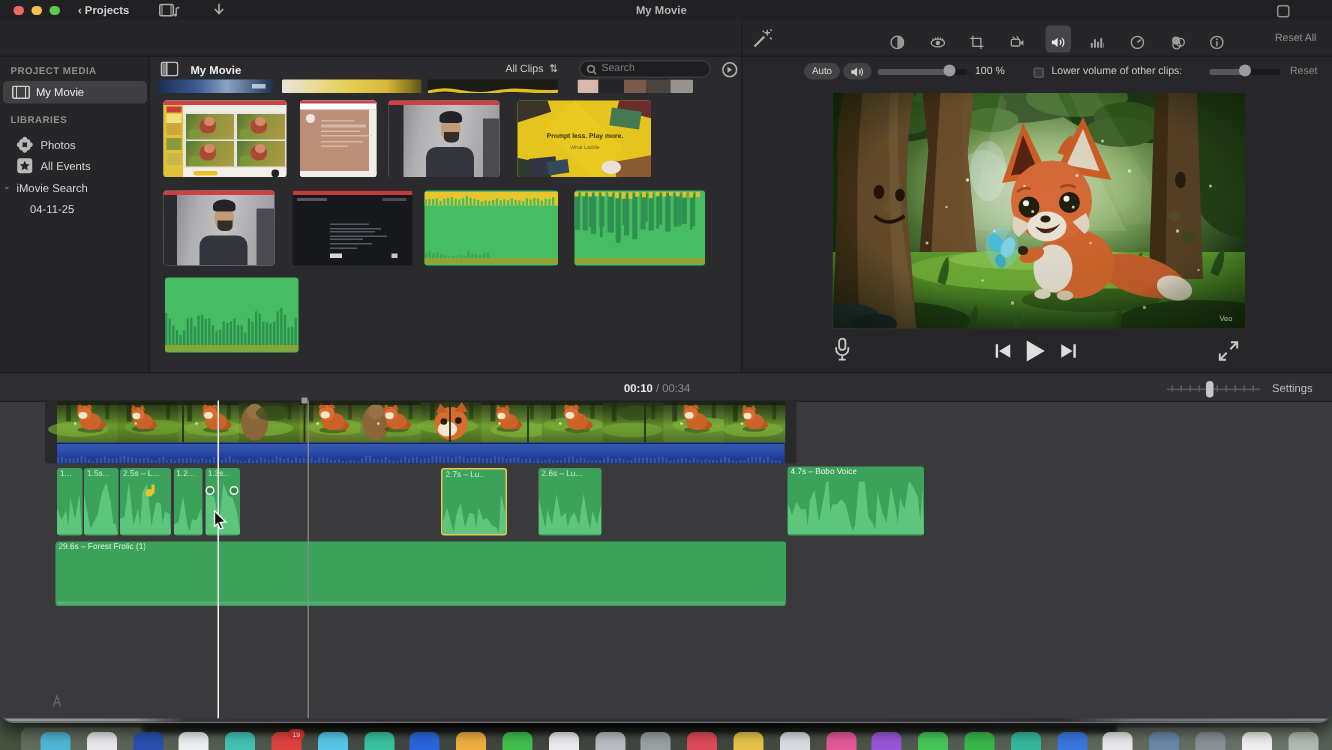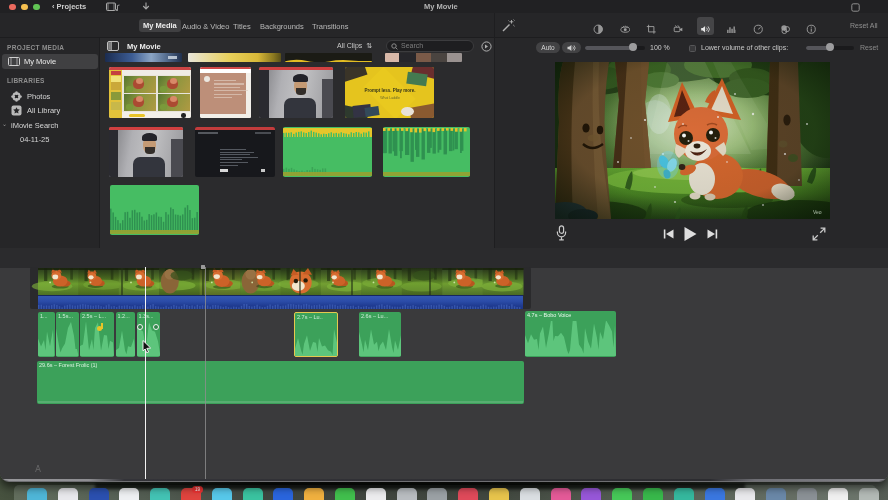--- a/index.html
+++ b/index.html
@@ -51,27 +51,20 @@
       </svg>
 <svg class="abs" style="left:141px;top:2px" width="10" height="10" viewBox="0 0 10 10">
         <path d="M5 0.5v6M2.2 4l2.8 3 2.8-3" stroke="#a9a9a9" stroke-width="1.1" fill="none"></path>
       </svg>
 <div class="abs" style="left:424px;top:2px;font-size:7.5px;font-weight:bold;color:#b4b4b4;">My Movie</div>
 <svg class="abs" style="left:851px;top:2.5px" width="9" height="9" viewBox="0 0 9 9">
         <rect x="0.8" y="0.8" width="7.4" height="7.4" rx="1.5" fill="none" stroke="#8f8f8f" stroke-width="1"></rect>
       </svg>
 </div>
 <div class="abs" style="left:0;top:13px;width:888px;height:25px;background:#262628;border-bottom:1px solid #1d1d1f;"></div>
-<div class="abs" style="left:139px;top:18.5px;width:280px;height:15px;font-size:7.5px;color:#b9b9b9;">
-<span style="position:absolute;left:0px;top:0.5px;background:#404042;border-radius:3px;padding:2px 4px;color:#ececec;font-weight:bold;">My Media</span>
-<span style="position:absolute;left:43px;top:3px;">Audio &amp; Video</span>
-<span style="position:absolute;left:94px;top:3px;">Titles</span>
-<span style="position:absolute;left:121px;top:3px;">Backgrounds</span>
-<span style="position:absolute;left:173px;top:3px;">Transitions</span>
-</div>
 <svg class="abs" style="left:501px;top:19px" width="14" height="14" viewBox="0 0 14 14">
       <path d="M2 12L8.5 5.5" stroke="#b0b0b0" stroke-width="1.5"></path>
       <path d="M10.5 1v3.6M8.7 2.8h3.6M12.3 6l1.2 1.2M12.6 0.6l0.9 0.9M7.5 1.5l0.8 0.8" stroke="#b0b0b0" stroke-width="0.9"></path>
     </svg>
 <div class="abs" style="left:592.7px;top:20.5px;width:11px;height:11px;"><svg width="10.5" height="10.5" viewBox="0 0 13 13">
         <circle cx="6.5" cy="6.5" r="5.2" fill="none" stroke="#a2a2a2" stroke-width="1.1"></circle>
         <path d="M6.5 1.3 A5.2 5.2 0 0 1 6.5 11.7 Z" fill="#a2a2a2" stroke="none" opacity="0.9"></path>
       </svg></div>
 <div class="abs" style="left:619.7px;top:20.5px;width:11px;height:11px;"><svg width="10.5" height="10.5" viewBox="0 0 13 13">
         <ellipse cx="6.5" cy="7" rx="5.5" ry="3.2" fill="none" stroke="#a2a2a2" stroke-width="1.1"></ellipse>
@@ -129,21 +122,21 @@
           <ellipse cx="7.8" cy="3.2" rx="1.7" ry="1.3" transform="rotate(45 7.8 3.2)"></ellipse>
           <ellipse cx="3.2" cy="7.8" rx="1.7" ry="1.3" transform="rotate(45 3.2 7.8)"></ellipse>
         </g>
         <circle cx="5.5" cy="5.5" r="1.4" fill="#262628"></circle>
       </svg>
 <div class="abs" style="left:27px;top:54px;font-size:7.5px;color:#d6d6d6;">Photos</div>
 <svg class="abs" style="left:11px;top:67px" width="11" height="11" viewBox="0 0 11 11">
         <rect x="0.5" y="0.5" width="10" height="10" rx="2" fill="#b9b9b9"></rect>
         <path d="M5.5 2.2l1 2.1 2.3.3-1.7 1.6.4 2.3-2-1.1-2 1.1.4-2.3L2.2 4.6l2.3-.3z" fill="#262628"></path>
       </svg>
-<div class="abs" style="left:27px;top:68px;font-size:7.5px;color:#d6d6d6;">All Library</div>
+<div class="abs" style="left:27px;top:68px;font-size:7.5px;color:#d6d6d6;">All Events</div>
 <div class="abs" style="left:2px;top:82px;font-size:6px;color:#9a9a9a;">⌄</div>
 <div class="abs" style="left:11px;top:83px;font-size:7.5px;color:#d6d6d6;">iMovie Search</div>
 <div class="abs" style="left:20px;top:97px;font-size:7.5px;color:#d6d6d6;">04-11-25</div>
 </div>
 <div class="abs" style="left:101px;top:38px;width:393px;height:16px;background:#2b2b2d;">
 <svg class="abs" style="left:6px;top:3px" width="12" height="10" viewBox="0 0 12 10">
         <rect x="0.5" y="0.5" width="11" height="9" rx="1.5" fill="none" stroke="#c0c0c0" stroke-width="1"></rect>
         <path d="M4.2 0.5v9" stroke="#c0c0c0" stroke-width="1"></path>
         <rect x="1.2" y="1.2" width="2.4" height="7.6" fill="#c0c0c0" opacity="0.6"></rect>
       </svg>
@@ -588,20 +581,36 @@
 <svg class="abs" style="left:682px;top:226px" width="16" height="16" viewBox="0 0 16 16">
       <path d="M2.5 1l12 7-12 7z" fill="#dedede"></path>
     </svg>
 <svg class="abs" style="left:707px;top:229px" width="11" height="10" viewBox="0 0 11 10">
       <path d="M9.4 0.5v9" stroke="#dedede" stroke-width="1.6"></path>
       <path d="M0.5 0.5v9L8 5z" fill="#dedede"></path>
     </svg>
 <svg class="abs" style="left:812px;top:227px" width="14" height="14" viewBox="0 0 14 14">
       <path d="M8.6 1.2h4.2v4.2M5.4 12.8H1.2V8.6M12.4 1.6L8.2 5.8M1.6 12.4l4.2-4.2" stroke="#c9c9c9" stroke-width="1.3" fill="none"></path>
     </svg>
+<div class="abs" style="left:0;top:248px;width:888px;height:20px;background:#303032;border-top:1px solid #1c1c1e;border-bottom:1px solid #202022;">
+<div class="abs" style="left:416px;top:5px;font-size:7.5px;font-weight:bold;color:#e9e9e9;">00:10 <span style="color:#8b8b8b;font-weight:normal;">/ 00:34</span></div>
+<div class="abs" style="left:778px;top:9.5px;width:62px;height:1.5px;background:#58585a;"></div>
+<div class="abs" style="left:781px;top:8px;width:1px;height:4px;background:#5e5e60;"></div>
+<div class="abs" style="left:787px;top:8px;width:1px;height:4px;background:#5e5e60;"></div>
+<div class="abs" style="left:793px;top:8px;width:1px;height:4px;background:#5e5e60;"></div>
+<div class="abs" style="left:799px;top:8px;width:1px;height:4px;background:#5e5e60;"></div>
+<div class="abs" style="left:805px;top:8px;width:1px;height:4px;background:#5e5e60;"></div>
+<div class="abs" style="left:811px;top:8px;width:1px;height:4px;background:#5e5e60;"></div>
+<div class="abs" style="left:817px;top:8px;width:1px;height:4px;background:#5e5e60;"></div>
+<div class="abs" style="left:823px;top:8px;width:1px;height:4px;background:#5e5e60;"></div>
+<div class="abs" style="left:829px;top:8px;width:1px;height:4px;background:#5e5e60;"></div>
+<div class="abs" style="left:835px;top:8px;width:1px;height:4px;background:#5e5e60;"></div>
+<div class="abs" style="left:804px;top:4.5px;width:5px;height:11px;border-radius:2.5px;background:#c6c6c8;"></div>
+<div class="abs" style="left:848px;top:5px;font-size:7.5px;color:#bdbdbd;">Settings</div>
+</div>
 <div class="abs" style="left:0;top:268px;width:888px;height:215px;background:#3a3a3c;">
 <div class="abs" style="left:30px;top:-1px;width:8px;height:42px;background:#2a2a2c;border-radius:2px 0 0 2px;"></div>
 <div class="abs" style="left:523px;top:-1px;width:8px;height:42px;background:#2a2a2c;border-radius:0 2px 2px 0;"></div>
 <svg class="abs" style="left:0;top:0" width="888" height="45" viewBox="0 268 888 45">
         <linearGradient id="fg0" x1="0" y1="0" x2="0" y2="1">
           <stop offset="0" stop-color="#26351a"></stop>
           <stop offset="0.40" stop-color="#4d7026"></stop>
           <stop offset="0.60" stop-color="#6b9c2e"></stop>
           <stop offset="1" stop-color="#4d7026"></stop>
         </linearGradient>

